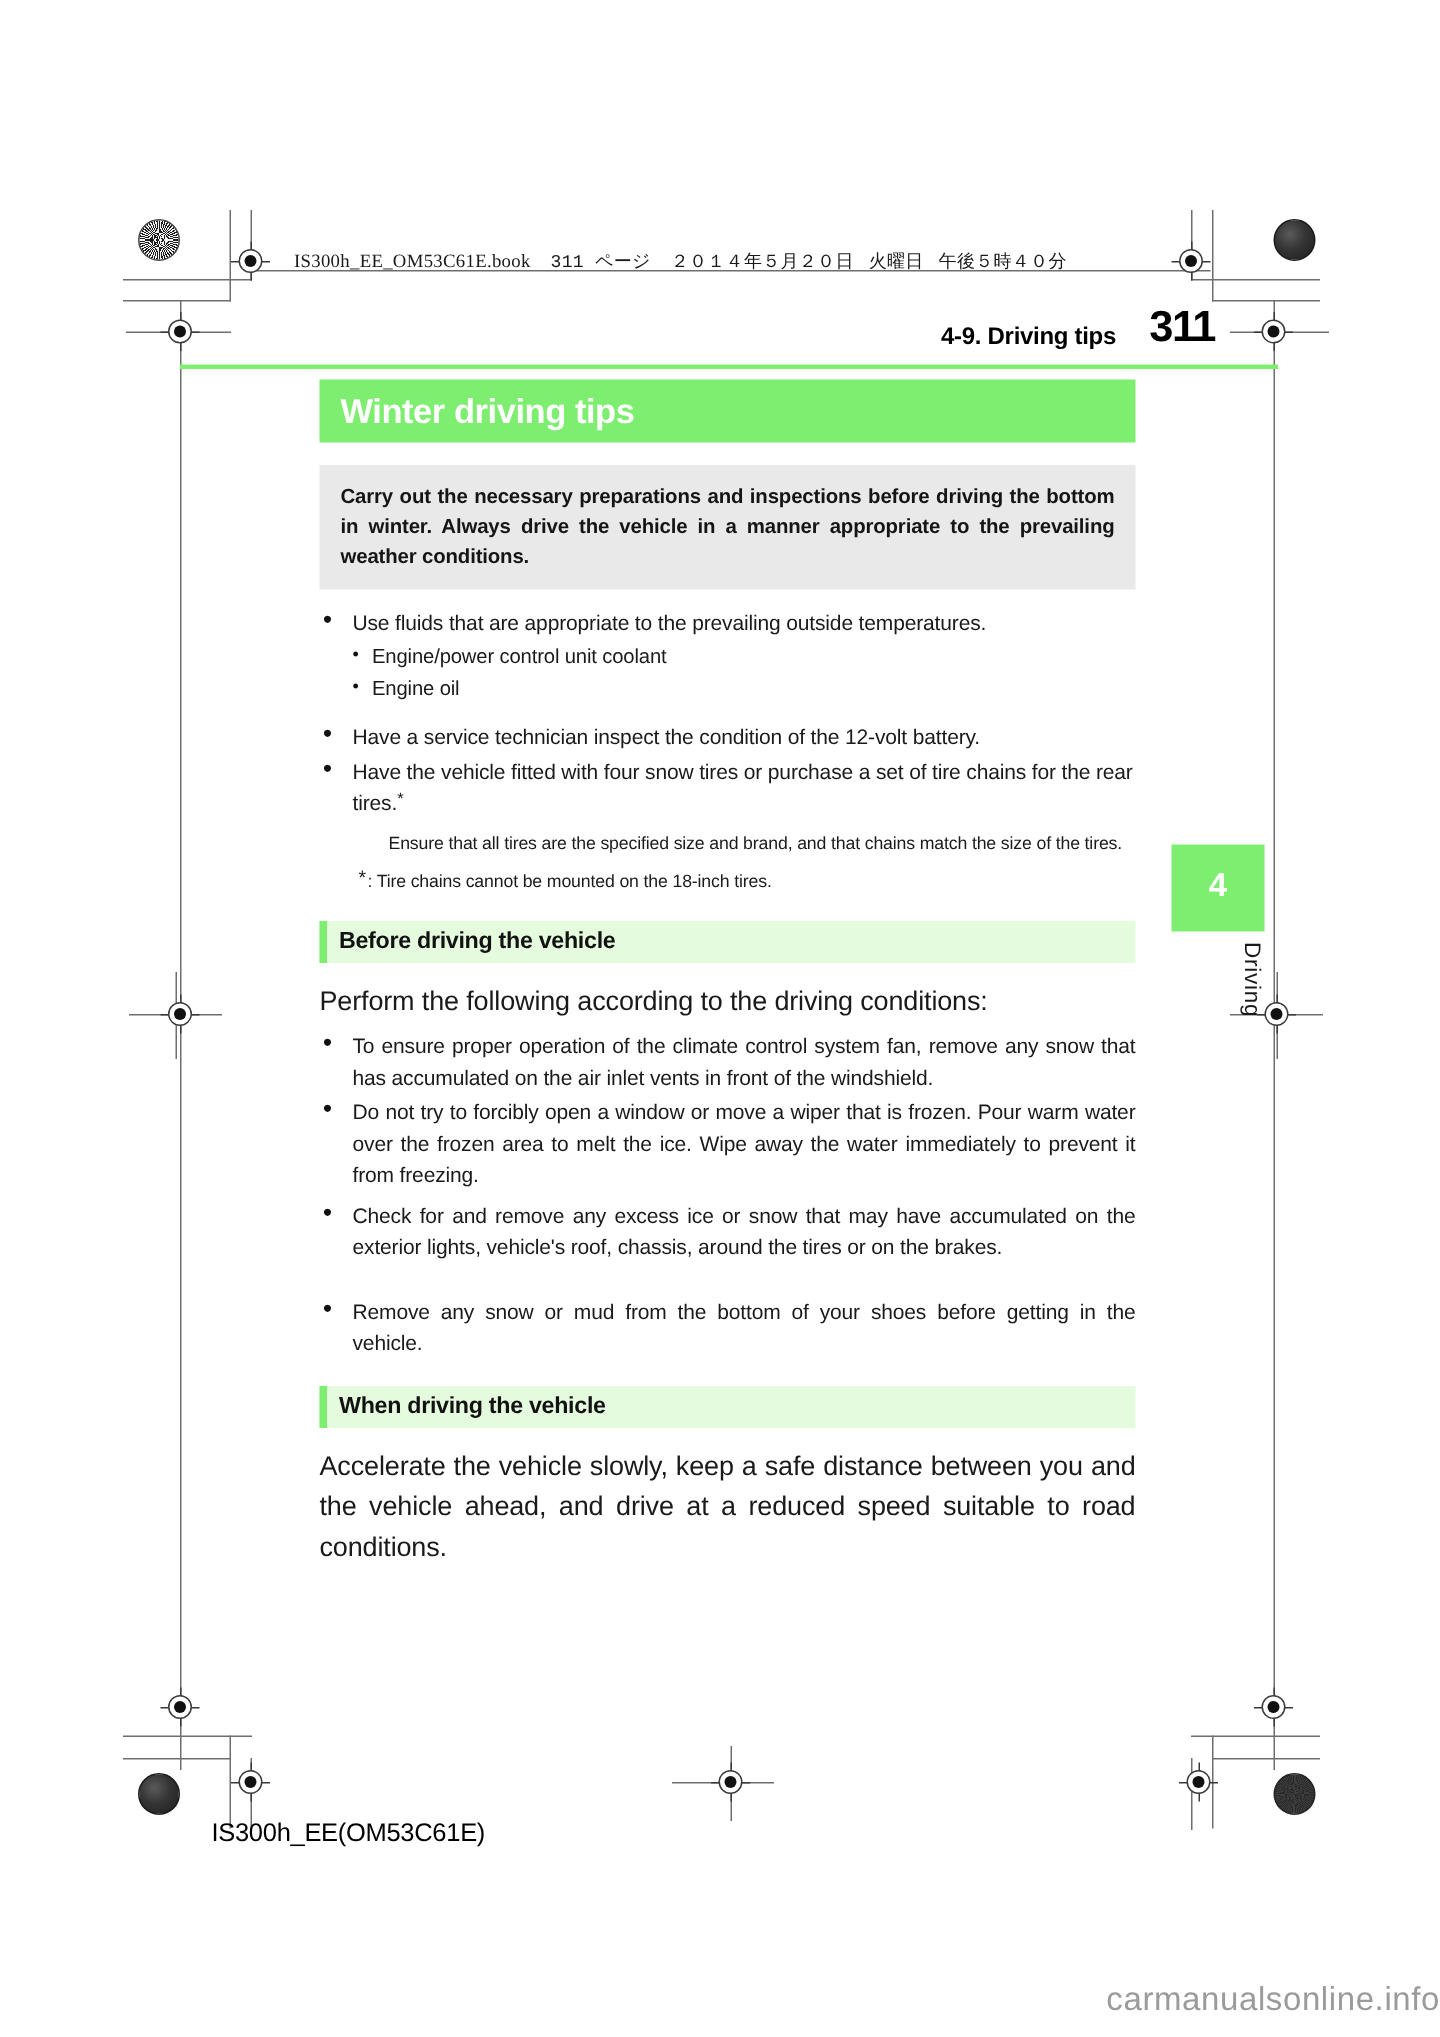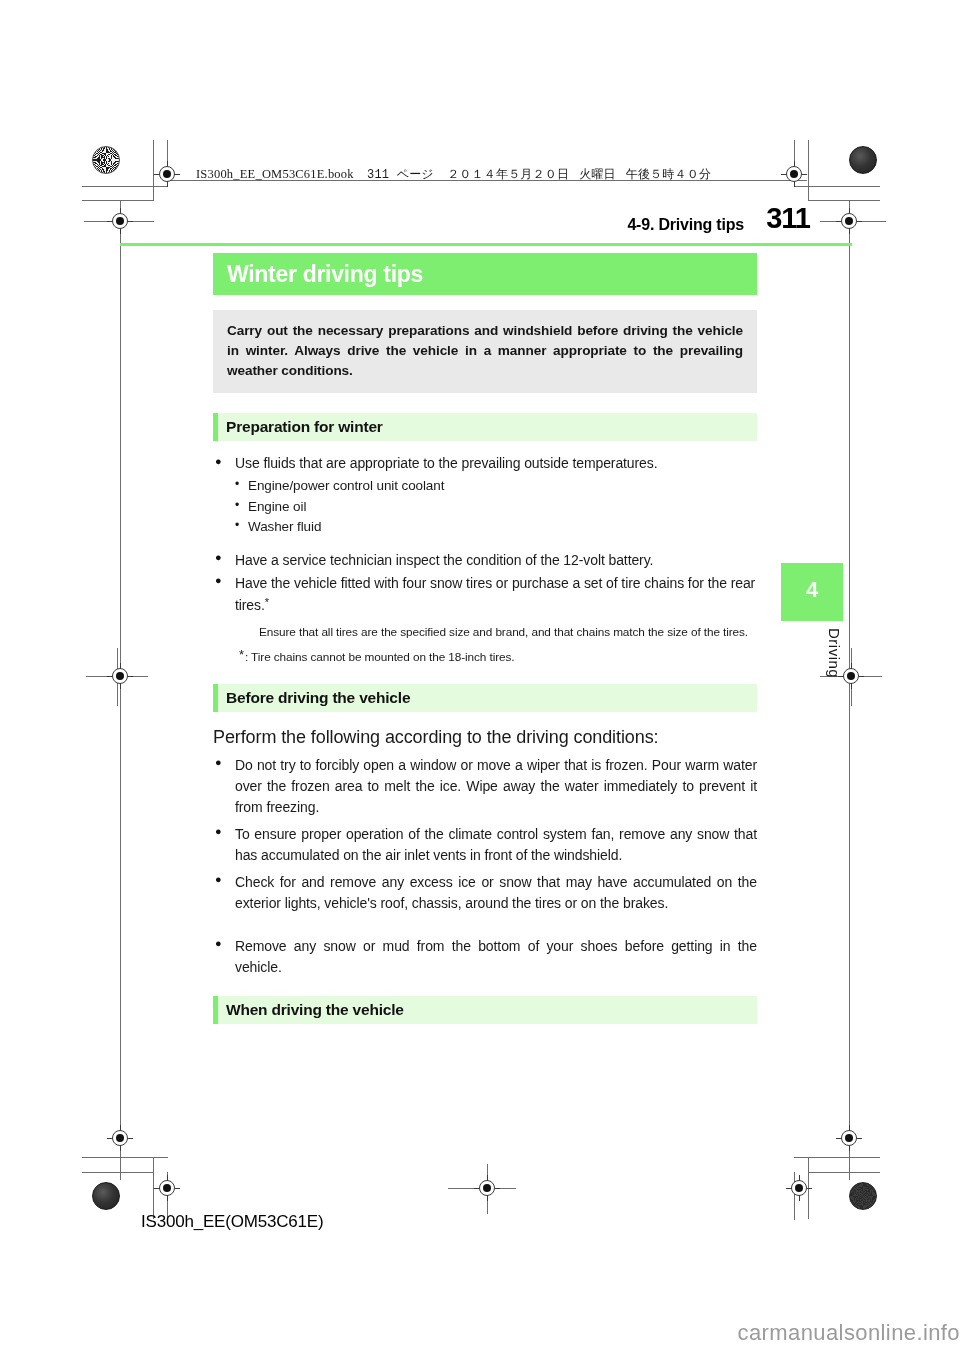--- a/index.html
+++ b/index.html
@@ -414,59 +414,58 @@
 </div>
 <div class="side-tab-label">Driving</div>
 
 <div class="content">
 
   <div class="title-bar">
     <span class="t">Winter driving tips</span>
   </div>
 
   <div class="intro-box">
-    <p>Carry out the necessary preparations and windshield before driving the vehicle in winter. Always drive the vehicle in a manner appropriate to the prevailing weather conditions.</p>
-  </div>
-
-  <div class="sec-head">
-    <span class="h">Preparation for winter</span>
-  </div>
+    <p>Carry out the necessary preparations and inspections before driving the bottom in winter. Always drive the vehicle in a manner appropriate to the prevailing weather conditions.</p>
+  </div>
+
 
   <div class="block body-text">
     <ul class="bullets">
       <li>Use fluids that are appropriate to the prevailing outside temperatures.</li>
     </ul>
     <ul class="subdots">
       <li>Engine/power control unit coolant</li>
       <li>Engine oil</li>
-      <li>Washer fluid</li>
     </ul>
     <ul class="bullets" style="margin-top:12px;">
       <li>Have a service technician inspect the condition of the 12-volt battery.</li>
       <li><span>Have the vehicle fitted with four snow tires or purchase a set of tire chains for the rear tires.</span><sup class="star">*</sup></li>
     </ul>
     <div class="note">Ensure that all tires are the specified size and brand, and that chains match the size of the tires.</div>
     <div class="footnote"><span class="star">*</span><span>: Tire chains cannot be mounted on the 18-inch tires.</span></div>
   </div>
 
   <div class="sec-head" style="margin-top:18px;">
     <span class="h">Before driving the vehicle</span>
   </div>
 
   <div class="block body-text">
     <div class="para" style="margin-top:6px;">Perform the following according to the driving conditions:</div>
     <ul class="bullets" style="margin-top:4px;">
+      <li class="just" style="margin-top:6px;">To ensure proper operation of the climate control system fan, remove any snow that has accumulated on the air inlet vents in front of the windshield.</li>
       <li class="just">Do not try to forcibly open a window or move a wiper that is frozen. Pour warm water over the frozen area to melt the ice. Wipe away the water immediately to prevent it from freezing.</li>
-      <li class="just" style="margin-top:6px;">To ensure proper operation of the climate control system fan, remove any snow that has accumulated on the air inlet vents in front of the windshield.</li>
       <li class="just" style="margin-top:6px;">Check for and remove any excess ice or snow that may have accumulated on the exterior lights, vehicle's roof, chassis, around the tires or on the brakes.</li>
       <li class="just" style="margin-top:22px;">Remove any snow or mud from the bottom of your shoes before getting in the vehicle.</li>
     </ul>
   </div>
 
   <div class="sec-head" style="margin-top:18px;">
     <span class="h">When driving the vehicle</span>
   </div>
 
+  <div class="block body-text">
+    <div class="para just" style="margin-top:9px;">Accelerate the vehicle slowly, keep a safe distance between you and the vehicle ahead, and drive at a reduced speed suitable to road conditions.</div>
+  </div>
 
 </div>
 
 <div class="footer-code">IS300h_EE(OM53C61E)</div>
 <div class="watermark">carmanualsonline.info</div>
 
 </body></html>

